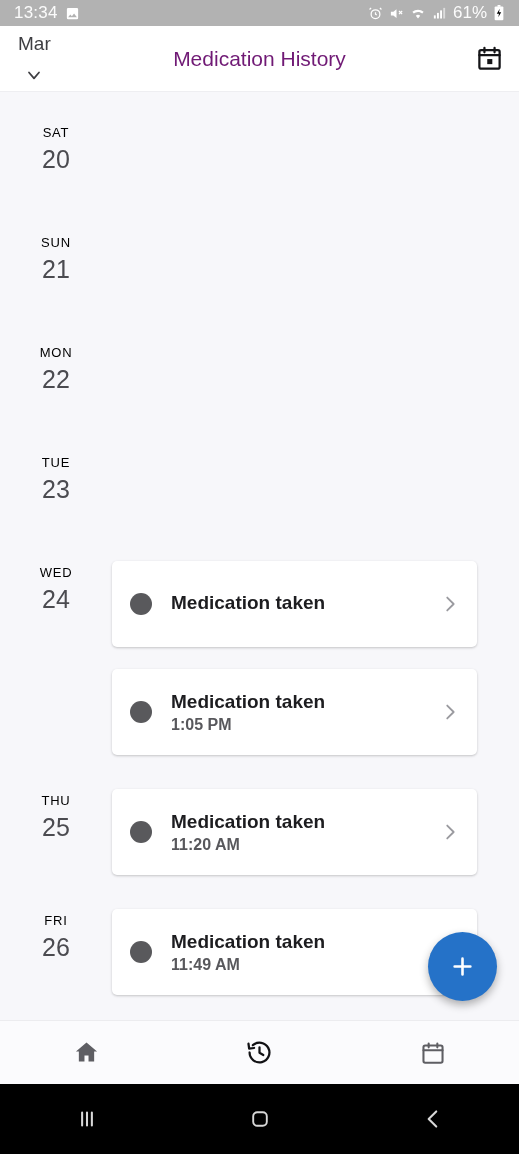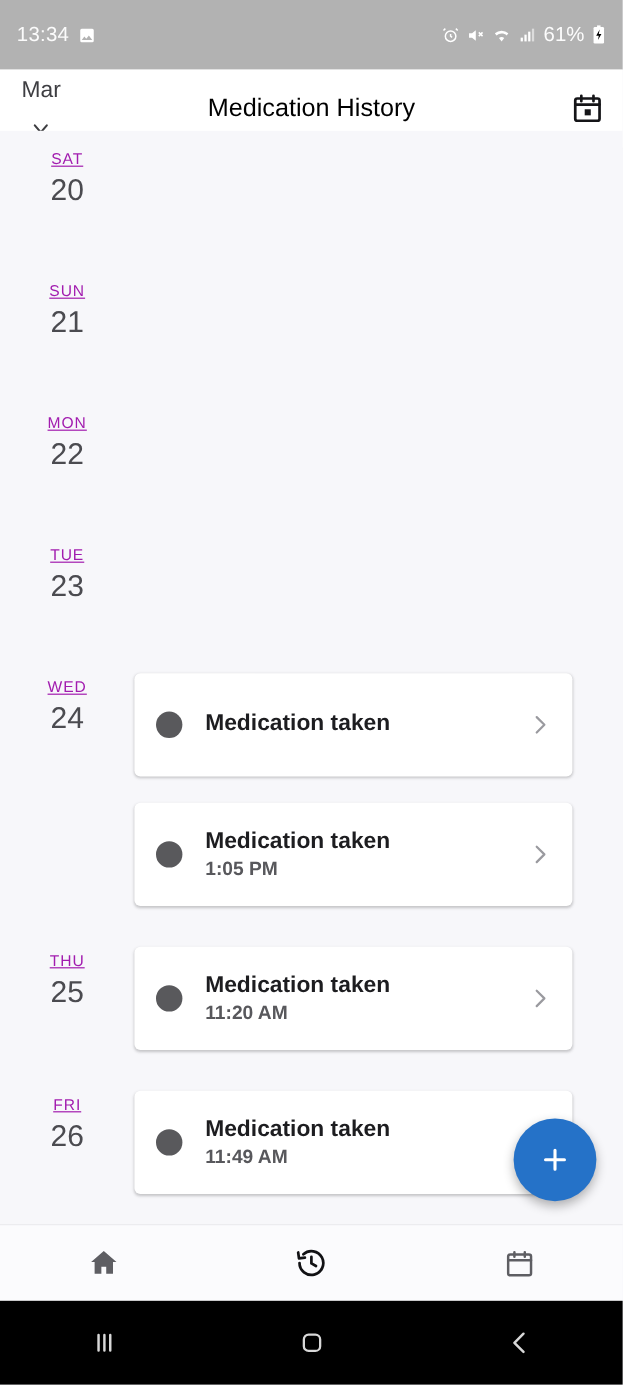--- a/index.html
+++ b/index.html
@@ -6,21 +6,21 @@
   html, body { width:519px; height:1154px; }
   body {
     font-family:"Liberation Sans", sans-serif;
     background:#f7f7fa;
     overflow:hidden;
     position:relative;
   }
 
   
   .status-bar {
-    height:58px; width:100%;
+    height:26px; width:100%;
     background:#b2b2b2;
     display:flex; align-items:center;
     padding:0 14px;
     color:#ffffff;
   }
   .status-left { display:flex; align-items:center; gap:7px; }
   .status-time { font-size:17px; letter-spacing:0.2px; color:#fbfbfb; }
   .status-right { margin-left:auto; display:flex; align-items:center; gap:6px; }
   .status-battery-text { font-size:17px; color:#fcfcfc; }
   .sicon { display:block; }
@@ -37,21 +37,21 @@
   .month-select {
     display:flex; align-items:center; gap:10px;
     cursor:pointer;
     padding:4px 2px;
     flex-direction:column;
   }
   .month-label { font-size:19px; color:#3e3e42; }
   .app-title {
     position:absolute; left:0; right:0;
     text-align:center;
-    font-size:21px; color:#000000;
+    font-size:21px; color:#701a75;
     pointer-events:none;
   }
   .calendar-action {
     margin-left:auto; position:relative; z-index:2;
     cursor:pointer; display:flex; align-items:center;
   }
 
   
   .timeline {
     position:absolute;
@@ -67,23 +67,22 @@
   }
   .day-col {
     width:112px;
     flex:0 0 112px;
     text-align:center;
     padding-top:4px;
   }
   .day-name {
     font-size:13px;
     letter-spacing:0.8px;
-    color:#a21caf;
+    color:#000000;
     margin-bottom:7px;
-    text-decoration:underline;
   }
   .day-num {
     font-size:25px;
     color:#4b4b50;
     line-height:1;
   }
   .cards-col { flex:1; padding-right:42px;font-weight:bold; }
 
   .med-card {
     background:#ffffff;

